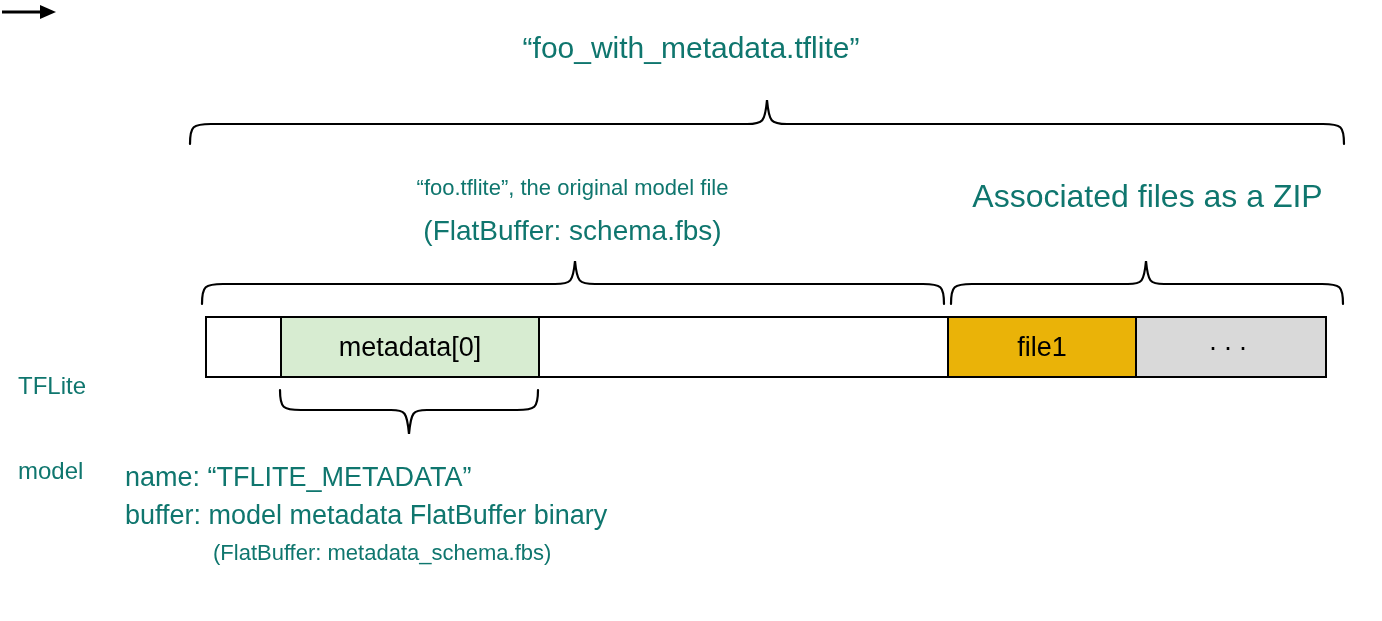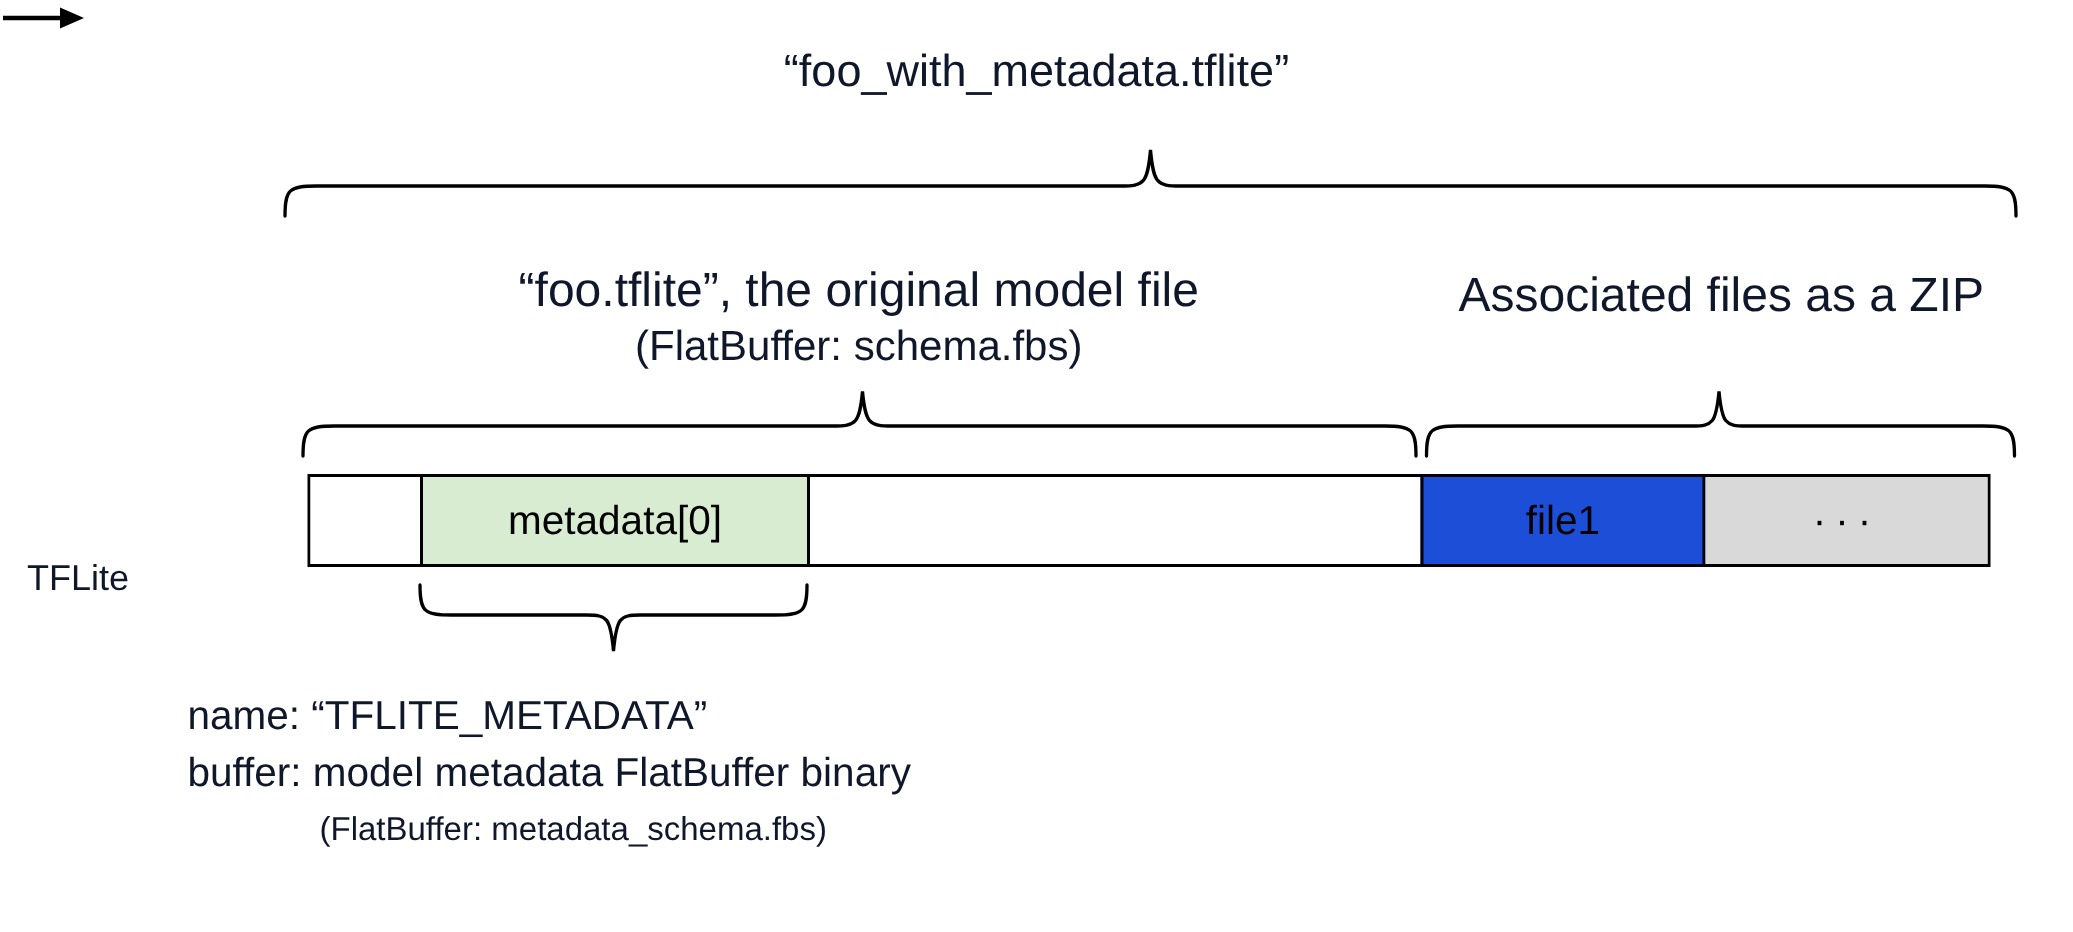--- a/index.html
+++ b/index.html
@@ -14,35 +14,35 @@
   #canvas {
     position: relative;
     width: 1382px;
     height: 621px;
     background: #ffffff;
     overflow: hidden;
   }
   .abs { position: absolute; }
   .txt {
     white-space: pre;
-    color: #0f172a;
+    color: #0f766e;
     line-height: 1.18;
   }
   .center { text-align: center; }
 
   
   #title-main {
     left: 0; top: 30px; width: 1382px;
     font-size: 30px;
   }
 
   
   #caption-model {
     left: 200px; top: 175px; width: 745px;
-    font-size: 32px;
+    font-size: 22px;
   }
   #caption-model-sub {
     left: 200px; top: 214px; width: 745px;
     font-size: 28px;
   }
   #caption-zip {
     left: 950px; top: 178px; width: 395px;
     font-size: 32px;
   }
 
@@ -67,21 +67,21 @@
     display: flex;
     align-items: center;
     justify-content: center;
     font-size: 27px;
     color: #000;
   }
   .seg-pad    { width: 73px;  background: #ffffff; }
   .seg-meta   { width: 260px; background: #d7ecd1;
                 border-left: 2px solid #000; border-right: 2px solid #000; }
   .seg-rest   { width: 407px; background: #ffffff; }
-  .seg-file1  { width: 190px; background: #1d4ed8;
+  .seg-file1  { width: 190px; background: #eab308;
                 border-left: 2px solid #000; border-right: 2px solid #000; }
   .seg-more   { flex: 1 1 auto; background: #d9d9d9; }
   .dots { letter-spacing: 6px; font-size: 27px; }
 
   
   #anno-name {
     left: 125px; top: 462px; width: 800px;
     font-size: 27px; text-align: left;
   }
   #anno-buffer {
@@ -142,20 +142,21 @@
              L 180 26
              C 194 26, 196 24, 198 3
              C 200 24, 202 26, 216 26
              L 374 26
              C 392 26, 395 28, 395 46"></path>
   </svg>
 
   
   <div class="abs txt" id="left-label">
     <div>TFLite</div>
+    <div>model</div>
   </div>
 
   <svg class="arrow" width="60" height="24" style="left:150px; top:336px;" viewBox="0 0 60 24">
     <path d="M 2 12 L 42 12"></path>
     <polygon points="40,5 56,12 40,19"></polygon>
   </svg>
 
   
   <div class="abs" id="bar">
     <div class="seg seg-pad"></div>

